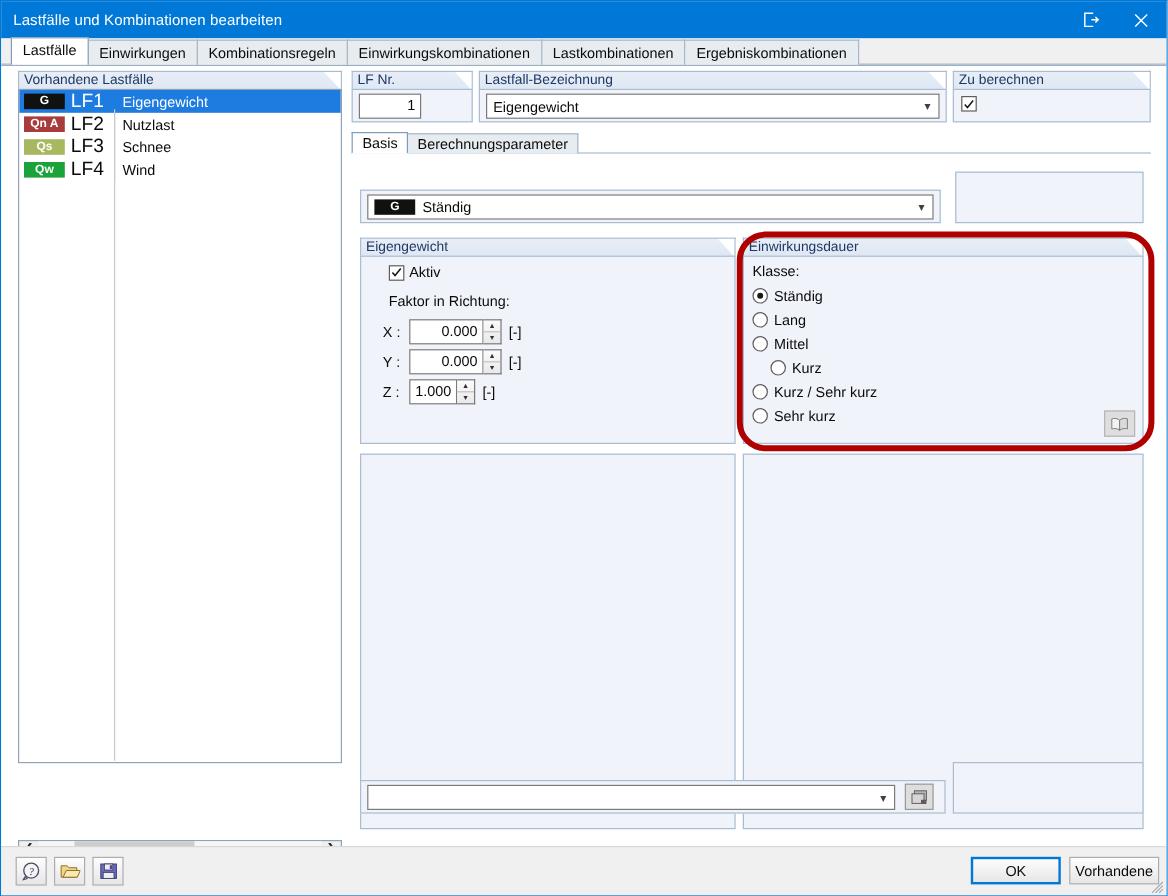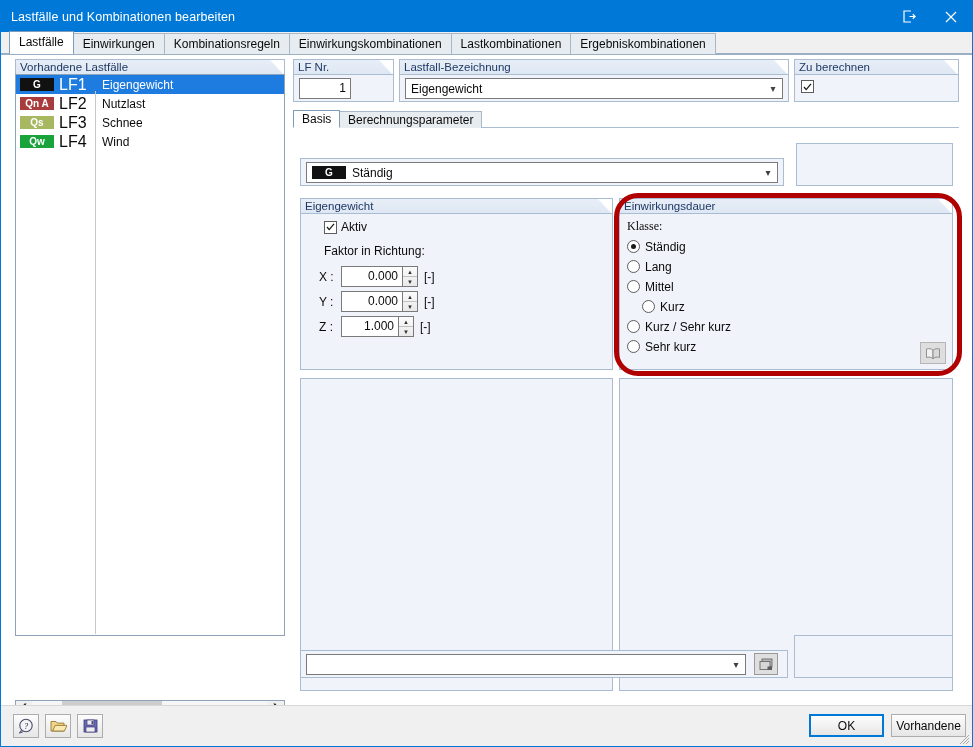--- a/index.html
+++ b/index.html
@@ -391,36 +391,36 @@
           <span class="inp num" style="width:62px;">0.000</span>
           <span class="spin">
               <div>▲</div>
               <div>▼</div>
             </span>
           <span class="lbl" style="margin-left:6px;">[-]</span>
         </div>
 
         <div style="position:absolute;left:18px;top:102px;display:flex;align-items:center;">
           <span class="lbl" style="width:22px;">Z :</span>
-          <span class="inp num" style="width:58px;">1.000</span>
+          <span class="inp num" style="width:40px;">1.000</span>
           <span class="spin">
               <div>▲</div>
               <div>▼</div>
             </span>
           <span class="lbl" style="margin-left:6px;">[-]</span>
         </div>
 
       </div>
     </div>
 
     <div class="gbox" style="left:618px;top:143px;width:334px;height:172px;">
       <div class="cap">Einwirkungsdauer</div>
       <div class="bdy">
 
-        <div class="lbl" style="position:absolute;left:7px;top:5px;font-family:Liberation Serif, serif;">Klasse:</div>
+        <div class="lbl" style="position:absolute;left:7px;top:5px;">Klasse:</div>
 
         <div class="radio-row" style="position:absolute;left:7px;top:23px;">
           <span class="rd">
               <i></i>
             </span>
           <span class="lbl">Ständig</span>
         </div>
         <div class="radio-row" style="position:absolute;left:7px;top:43px;">
           <span class="rd"></span>
           <span class="lbl">Lang</span>

